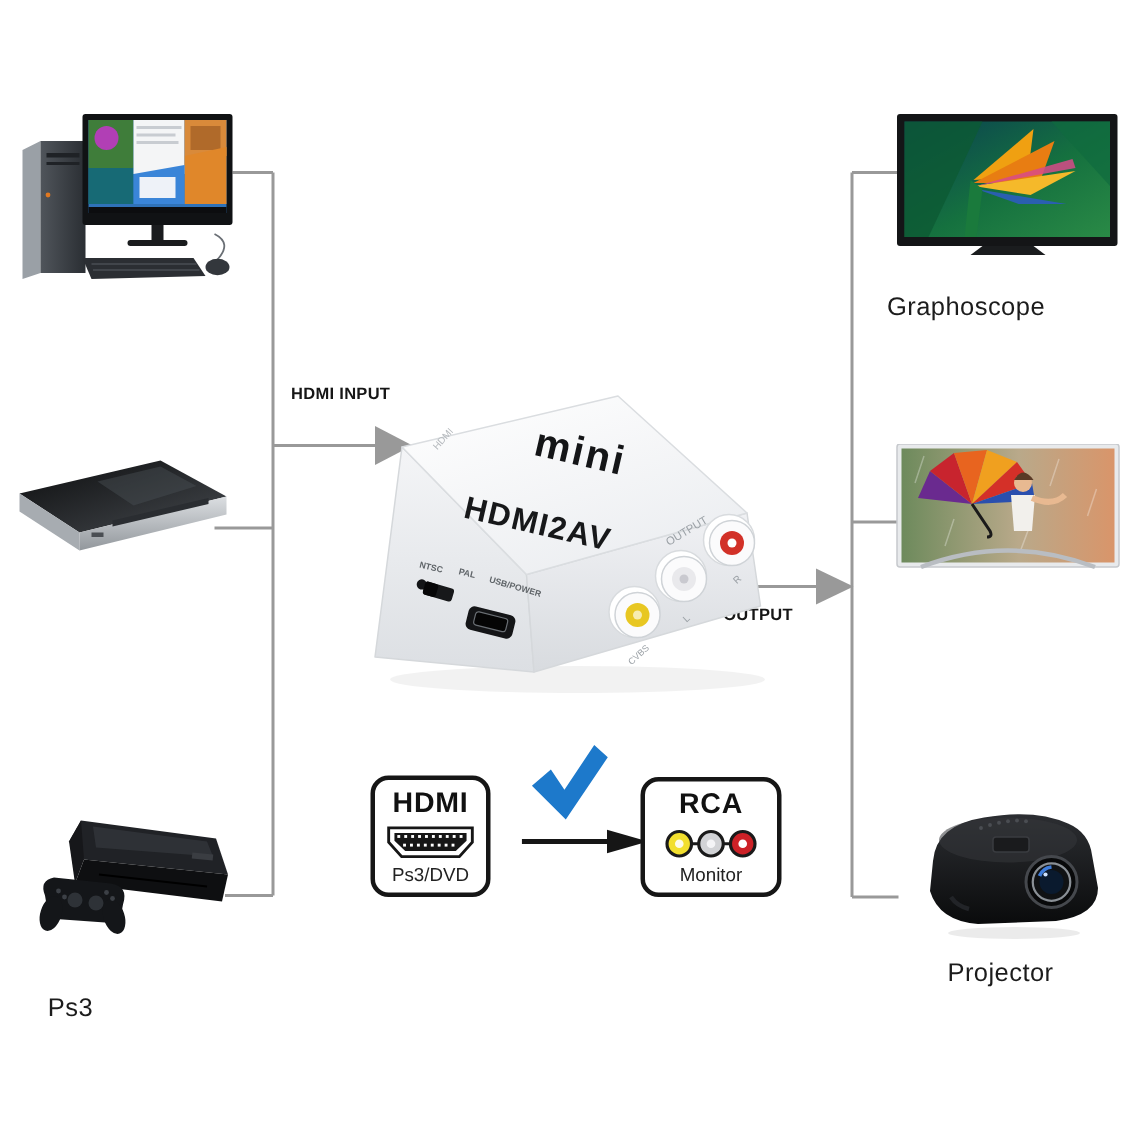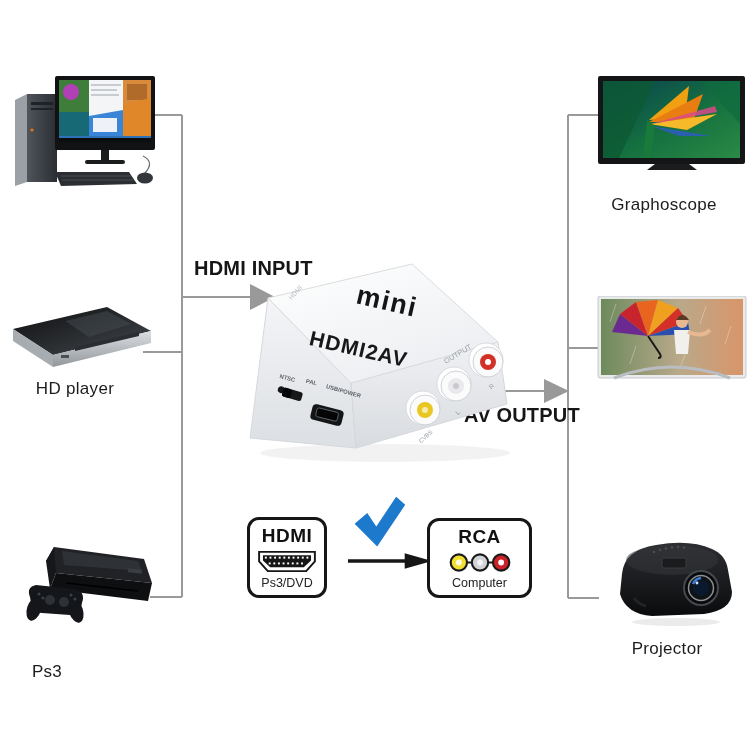--- a/index.html
+++ b/index.html
@@ -1,21 +1,21 @@
 <!DOCTYPE html>
 <html><head>
 <meta charset="utf-8">
 <style>
   html,body{margin:0;padding:0;background:#fff;}
   #stage{position:relative;width:750px;height:750px;background:#ffffff;overflow:hidden;
          font-family:"Liberation Sans",sans-serif;color:#1a1a1a;}
   .abs{position:absolute;}
   .caption{position:absolute;text-align:center;font-size:17px;color:#1c1c1c;
            letter-spacing:0.3px;white-space:pre;}
-  .flowlabel{position:absolute;font-size:20px;font-weight:700;color:#161616;letter-spacing:0.2px;}
+  .flowlabel{position:absolute;font-size:11px;font-weight:700;color:#161616;letter-spacing:0.2px;}
   .legend-box{position:absolute;background:#fff;border:3px solid #161616;border-radius:12px;
               display:flex;flex-direction:column;align-items:center;justify-content:space-between;
               padding:5px 2px;box-sizing:border-box;}
   .legend-title{font-weight:700;font-size:19px;letter-spacing:0.5px;color:#111;}
   .legend-sub{font-size:12.5px;color:#222;}
   svg{display:block;}
 </style>
 </head>
 <body>
 
@@ -88,21 +88,20 @@
           <stop offset="1" stop-color="#92979c"></stop>
       </linearGradient>
     </defs>
     <polygon points="8,26 102,4 146,28 48,52" fill="url(#hdT)"></polygon>
     <polygon points="60,18 102,8 126,21 84,34" fill="#4a4f55" opacity="0.45"></polygon>
     <polygon points="8,26 48,52 48,64 8,38" fill="#a7acb1"></polygon>
     <polygon points="48,52 146,28 146,40 48,64" fill="url(#hdF)"></polygon>
     <polygon points="70,44 134,29 134,33 70,48" fill="#2a2d31"></polygon>
     <rect x="56" y="52" width="8" height="3" fill="#4a4e53"></rect>
   </svg>
-  <div class="caption" style="left:15px;top:379px;width:120px">HD player</div>
 
   <svg class="abs" style="left:12px;top:525px" width="150" height="110" viewBox="0 0 150 110">
     <polygon points="34,36 42,22 132,34 140,58 44,48" fill="#202226"></polygon>
     <polygon points="50,26 126,36 130,46 52,40" fill="#35383d" opacity="0.7"></polygon>
     <polygon points="34,36 42,22 44,48 38,64" fill="#16171a"></polygon>
     <polygon points="44,48 140,58 136,76 38,64" fill="#0e0f11"></polygon>
     <line x1="54" y1="58" x2="126" y2="66" stroke="#000" stroke-width="1.5"></line>
     <rect x="116" y="44" width="14" height="4" fill="#3a3d42" transform="rotate(6 123 46)"></rect>
     <path d="M18,72 Q14,62 24,60 L62,64 Q74,66 70,78 Q68,92 58,90 L30,88 Q20,88 18,72 Z" fill="#141619"></path>
     <ellipse cx="22" cy="84" rx="7" ry="12" fill="#141619" transform="rotate(18 22 84)"></ellipse>
@@ -129,21 +128,21 @@
     <polygon points="6,5 58,5 22,82 6,82" fill="#0d5a33" opacity="0.8"></polygon>
     <polygon points="104,5 143,5 143,48" fill="#0f6b3f" opacity="0.7"></polygon>
     <polygon points="52,44 92,10 88,42" fill="#f0a011"></polygon>
     <polygon points="52,46 106,18 96,46" fill="#e87d12"></polygon>
     <polygon points="52,48 120,38 90,54" fill="#f5b92a"></polygon>
     <polygon points="54,48 118,30 120,36" fill="#d84a8a" opacity="0.85"></polygon>
     <polygon points="54,50 114,60 82,60" fill="#2a5fb0"></polygon>
     <polygon points="50,44 58,50 54,82 46,82" fill="#1a7a3c"></polygon>
     <polygon points="58,88 92,88 100,94 50,94" fill="#1a1c1e"></polygon>
   </svg>
-  <div class="caption" style="left:594px;top:195px;width:140px">Graphoscope</div>
+  <div class="caption" style="left:574px;top:195px;width:140px">Graphoscope</div>
 
   <svg class="abs" style="left:596px;top:296px" width="152" height="100" viewBox="0 0 152 100">
     <defs>
       <linearGradient id="dtBg" x1="0" y1="0" x2="1" y2="0">
         <stop offset="0" stop-color="#6d8a5c"></stop>
           <stop offset="0.55" stop-color="#b9a98a"></stop>
           <stop offset="1" stop-color="#d9956a"></stop>
       </linearGradient>
     </defs>
     <rect x="2" y="0" width="148" height="82" rx="2" fill="#e8eaec" stroke="#c6c9cd"></rect>
@@ -293,27 +292,27 @@
 
   <svg class="abs" style="left:350px;top:494px" width="58" height="56" viewBox="0 0 64 62">
     <path d="M5,33 L19,21 L29,36 L51,3 L61,12 L30,58 Z" fill="#1d79cb"></path>
   </svg>
 
   <svg class="abs" style="left:346px;top:551px" width="88" height="20" viewBox="0 0 90 20">
     <line x1="2" y1="10" x2="62" y2="10" stroke="#161616" stroke-width="3.5"></line>
     <polygon points="60,2 88,10 60,18" fill="#161616"></polygon>
   </svg>
 
-  <div class="legend-box" style="left:427px;top:518px;width:105px;height:80px">
+  <div class="legend-box" style="left:427px;top:518px;width:94px;height:80px">
     <div class="legend-title">RCA</div>
     <svg width="70" height="25" viewBox="0 0 70 26">
       <line x1="6" y1="13" x2="64" y2="13" stroke="#1a1a1a" stroke-width="2"></line>
       <circle cx="13" cy="13" r="8.5" fill="#f2df2e" stroke="#1a1a1a" stroke-width="2.2"></circle>
       <circle cx="13" cy="13" r="3" fill="#fdfbe8"></circle>
       <circle cx="35" cy="13" r="8.5" fill="#d2d3d6" stroke="#1a1a1a" stroke-width="2.2"></circle>
       <circle cx="35" cy="13" r="3" fill="#f4f4f6"></circle>
       <circle cx="57" cy="13" r="8.5" fill="#cc2127" stroke="#1a1a1a" stroke-width="2.2"></circle>
       <circle cx="57" cy="13" r="3" fill="#ffffff"></circle>
     </svg>
-    <div class="legend-sub">Computer</div>
+    <div class="legend-sub">Monitor</div>
   </div>
 
 </div>
 
 </body></html>

